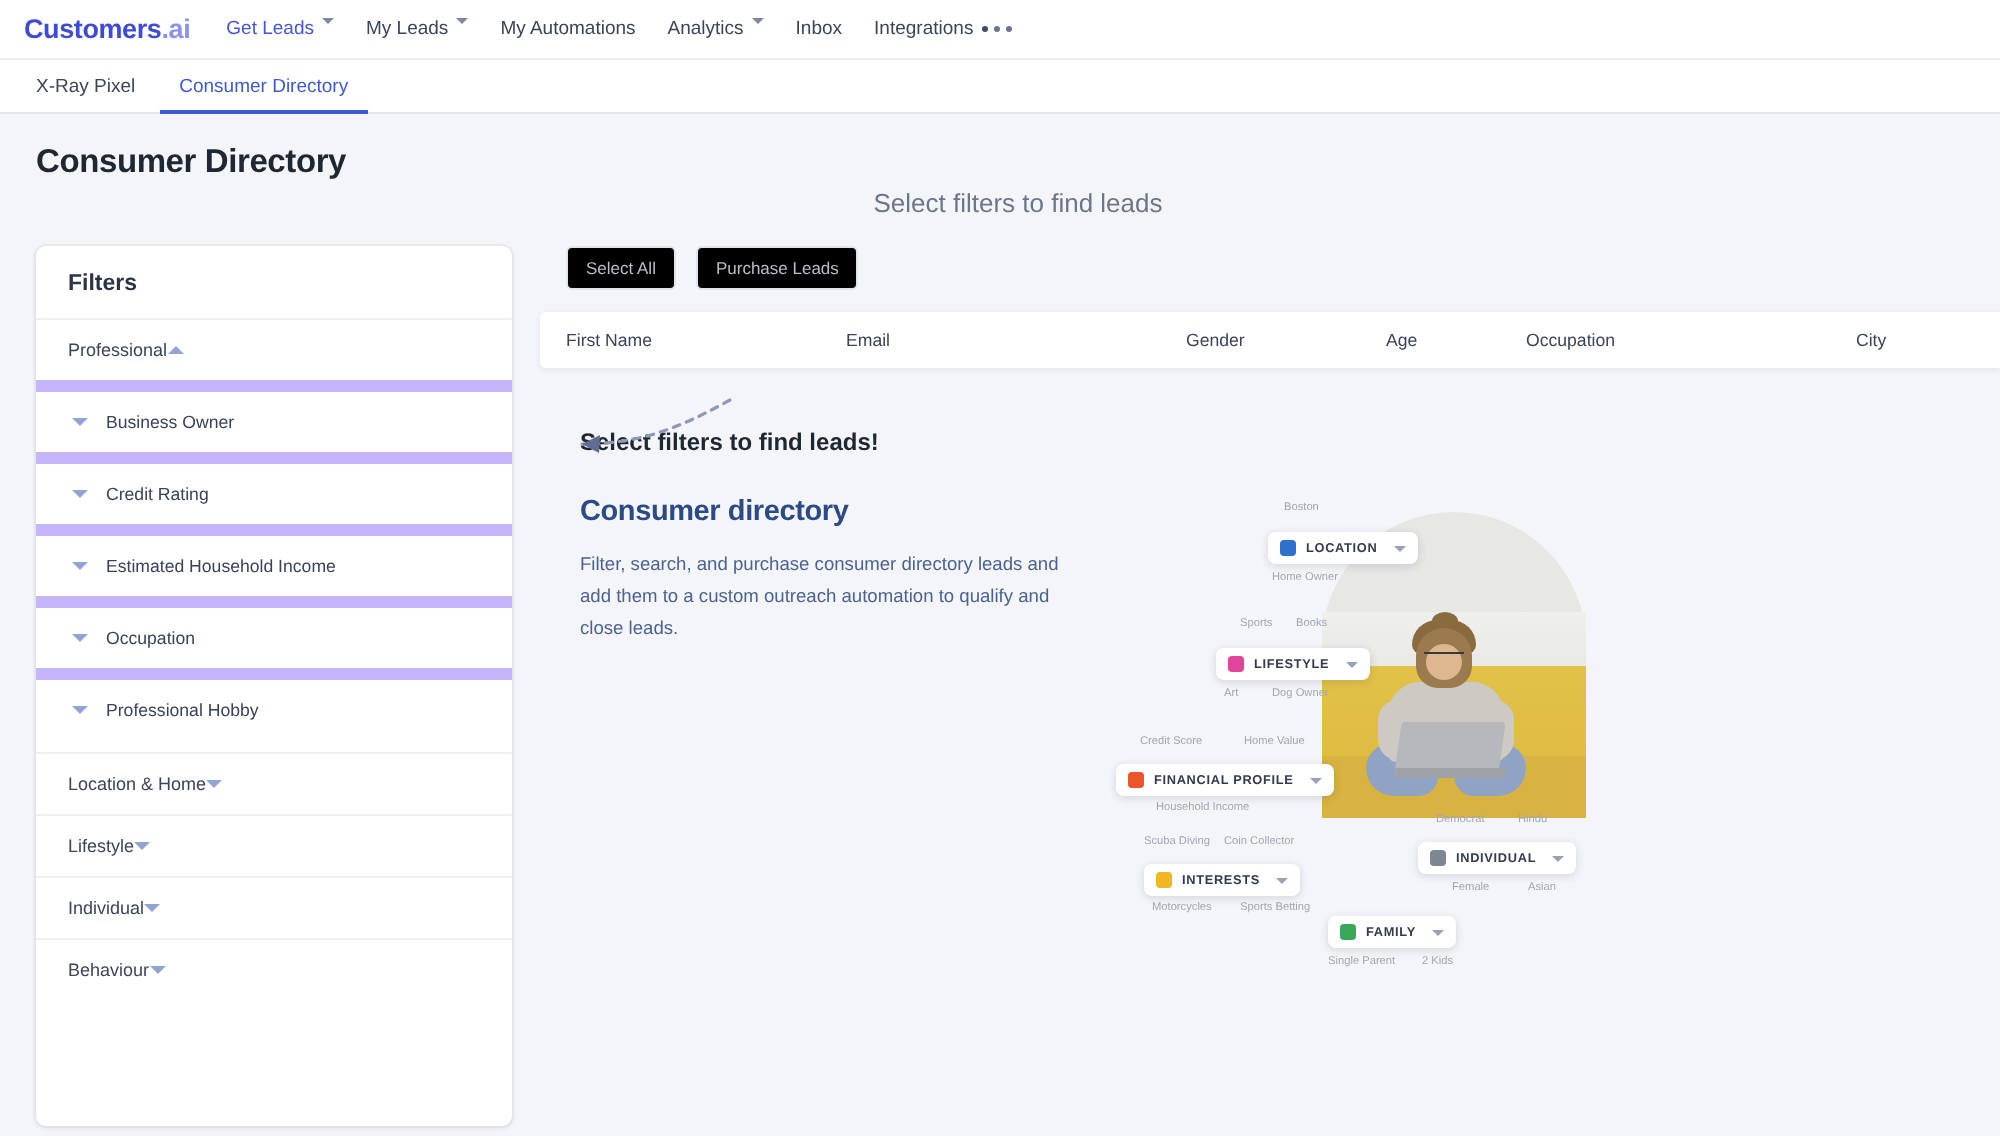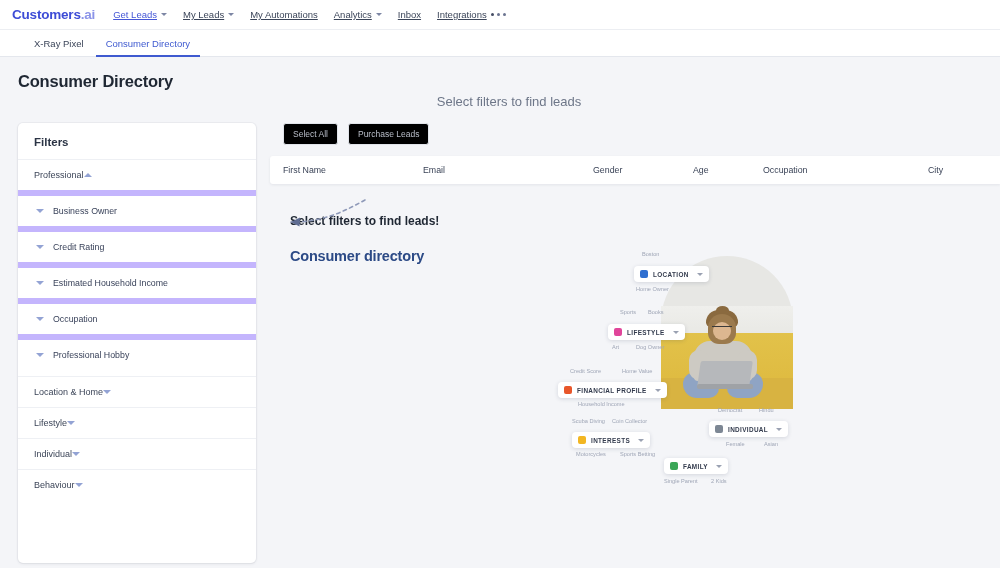--- a/index.html
+++ b/index.html
@@ -17,39 +17,39 @@
     height: 30px; background: #ffffff;
     display: flex; align-items: center;
     padding: 0 0 0 12px;
     border-bottom: 1px solid #eceef2;
   }
   .logo { font-size: 13.5px; font-weight: 700; letter-spacing: -0.2px; margin-right: 18px; white-space: nowrap; }
   .logo .brand { color: #3d4cd6; margin-top: 20px; }
   .logo .tld { color: #8b93e8; font-weight: 600; }
   .nav-items { display: flex; align-items: center; gap: 16px; }
   .nav-item {
-    display: flex; align-items: center; gap: 4px;
-    font-size: 9.5px; color: #3b4559; white-space: nowrap; cursor: pointer; text-decoration: underline;
+    display: flex; align-items: flex-start; gap: 4px;
+    font-size: 9.5px; color: #3b4559; white-space: nowrap; cursor: pointer;
   }
   .nav-item.accent { color: #4456d6; }
   .caret-sm {
     width: 0; height: 0;
     border-left: 3.2px solid transparent; border-right: 3.2px solid transparent;
     border-top: 3.6px solid #7d86a4;
   }
   .nav-item.accent .caret-sm { border-top-color: #7d86a4; }
   .dots { display: flex; align-items: center; gap: 3px; margin-left: 4px; }
   .dots i { width: 3px; height: 3px; border-radius: 50%; background: #6b7490; display: block; }
   .dots i:first-child { background: #444c63; }
 
   
   .tabbar {
     height: 27px; background: #ffffff;
     display: flex; align-items: stretch;
-    padding-left: 24px; gap: 2px;
+    padding-left: 8px; gap: 2px;
     border-bottom: 1px solid #e4e7ed;
   }
   .tab {
     display: flex; align-items: center; padding: 0 10px;
     font-size: 9.5px; color: #3b4559; cursor: pointer;
     border-bottom: 2px solid transparent; position: relative; top: 1px;
   }
   .tab.active { color: #3f5ad0; border-bottom-color: #3f5ad0; }
 
   
@@ -294,20 +294,21 @@
       <div class="empty-zone">
         <svg class="arrow" width="110" height="40" viewBox="0 0 110 40">
           <path d="M100 6 C 78 18, 58 28, 26 28" fill="none" stroke="#8e99b8" stroke-width="1.6" stroke-dasharray="3.5 3.5" stroke-linecap="round"></path>
           <path d="M26 28 L 35 23.5 L 34.5 32.5 Z" fill="#5f6d93"></path>
         </svg>
         <div class="empty-title">Select filters to find leads!</div>
 
         <div class="promo">
           <div class="promo-text">
             <div class="promo-h">Consumer directory</div>
+            <div class="promo-p second">Filter, search, and purchase consumer directory leads and add them to a custom outreach automation to qualify and close leads.</div>
           </div>
 
           <div class="illus">
             <div class="arch"></div>
             <div class="photo">
               <div class="ph-couch"></div>
               <div class="ph-legL"></div>
               <div class="ph-legR"></div>
               <div class="ph-body"></div>
               <div class="ph-armL"></div>

